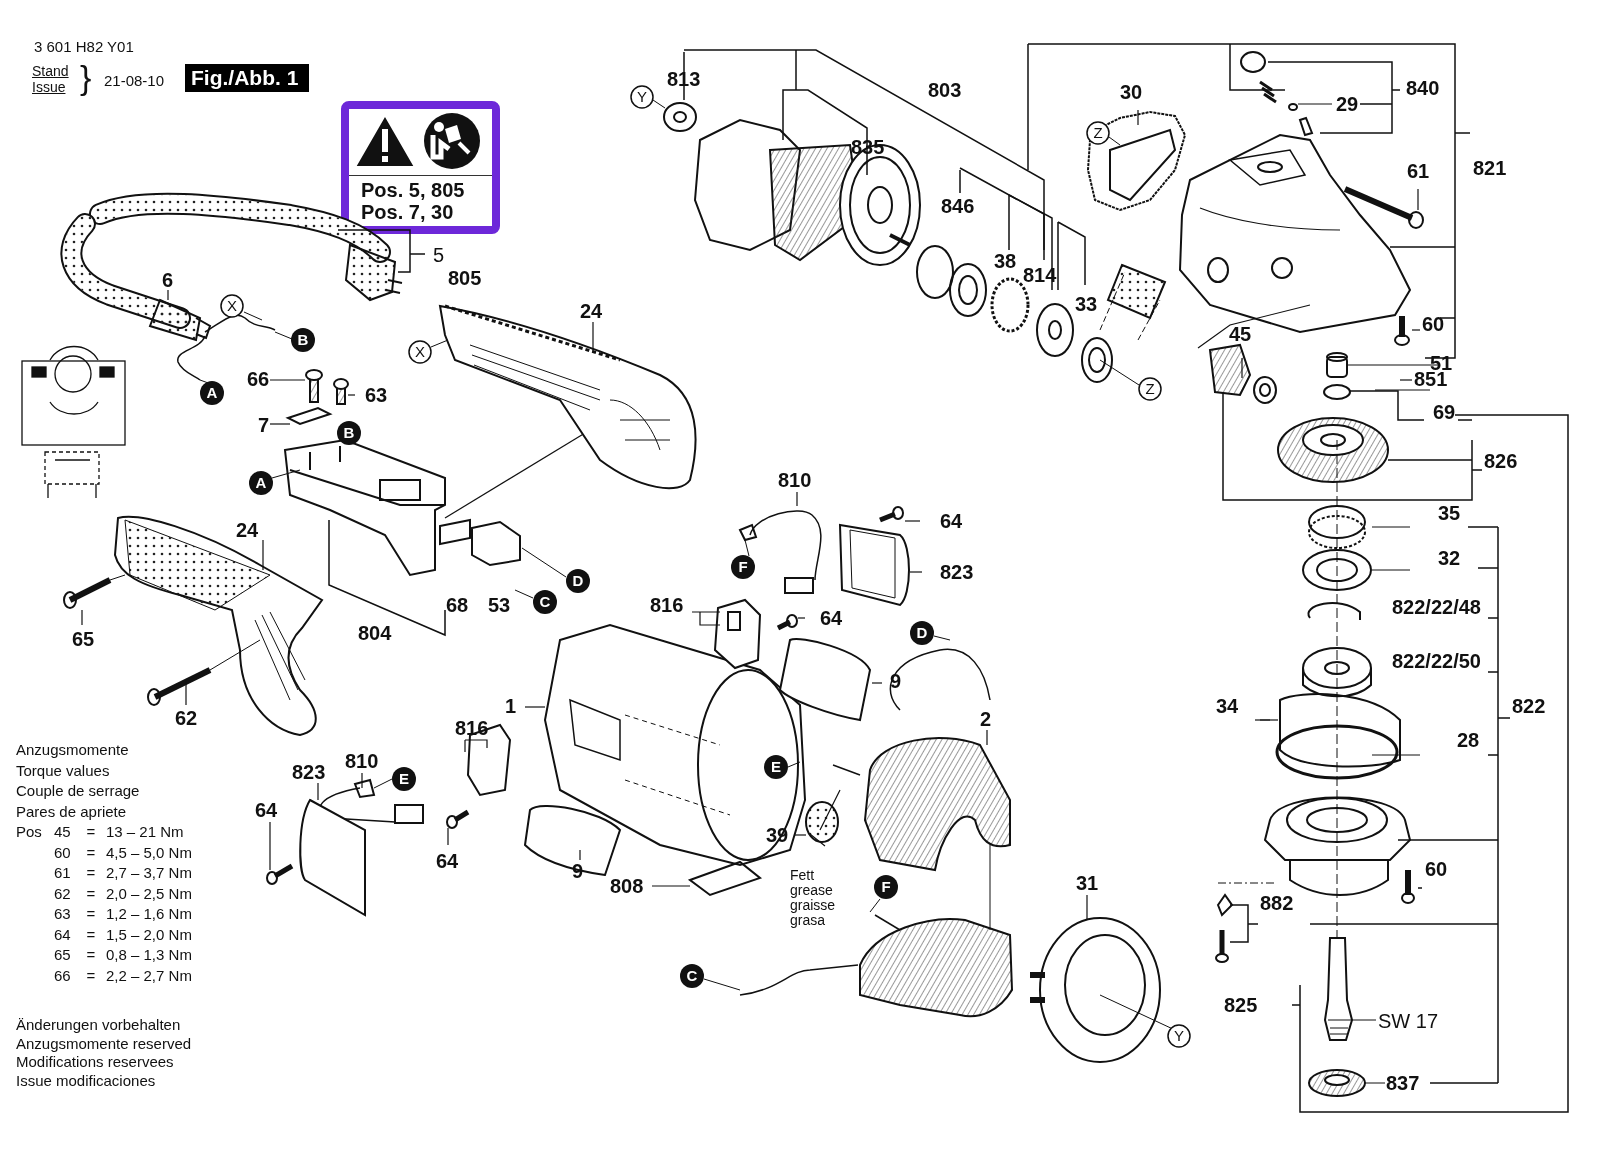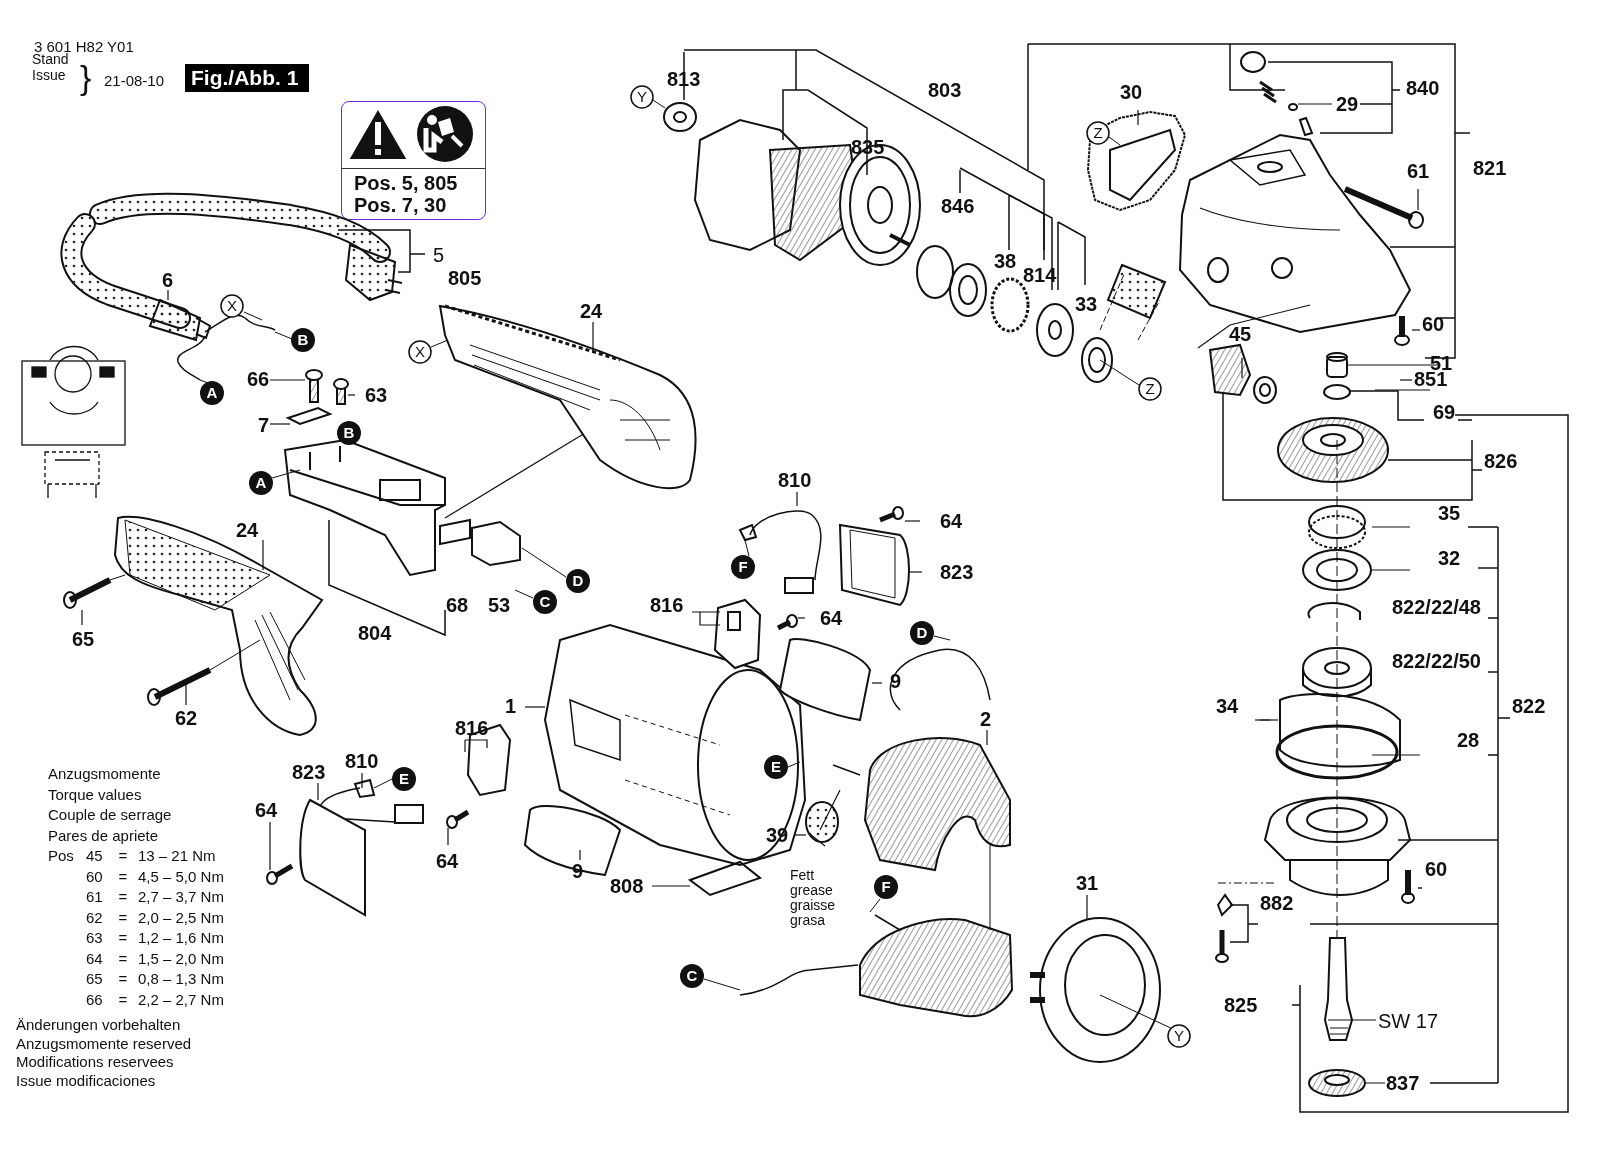--- a/index.html
+++ b/index.html
@@ -1,27 +1,27 @@
 <!DOCTYPE html>
 <html><head>
 <meta charset="utf-8">
 <style>
   html, body { margin:0; padding:0; background:#ffffff; }
   body { width:1600px; height:1154px; position:relative; overflow:hidden; font-family:"Liberation Sans", sans-serif; color:#111; }
   #canvas { position:absolute; left:0; top:0; width:1600px; height:1154px; }
   .hdr { position:absolute; font-family:"Liberation Sans", sans-serif;margin-left:20px; }
   .partno { left:14px; top:38px; font-size:15px; }
-  .stand { left:12px; top:51px; font-size:14px; line-height:16px; }
+  .stand { left:12px; top:63px; font-size:14px; line-height:16px;text-decoration:underline; }
   .brace { left:60px; top:60px; font-size:34px; line-height:34px; font-weight:300; }
   .issue-date { left:84px; top:72px; font-size:15px; }
   .fig { left:165px; top:64px; background:#000; color:#fff; font-weight:bold; font-size:21px; padding:2px 11px 2px 6px; }
-  .warn-box { position:absolute; left:341px; top:101px; width:143px; height:117px; border:1px solid #6d28d9; border-radius:8px; background:#fff; }
+  .warn-box { position:absolute; left:341px; top:101px; width:143px; height:117px; border:8px solid #6d28d9; border-radius:8px; background:#fff; }
   .warn-box .sep { position:absolute; left:0; right:0; top:66px; border-top:1.5px solid #333; }
   .warn-box .pos { position:absolute; left:12px; font-weight:bold; font-size:20px; line-height:22px; }
-  .torque { position:absolute; left:16px; top:764px; font-size:15px; line-height:20.5px;margin-left:32px; }
+  .torque { position:absolute; left:16px; top:740px; font-size:15px; line-height:20.5px; }
   .torque table { border-collapse:collapse; font-size:15px; }
   .torque td { padding:0; height:20.5px; }
   .torque .eq { width:30px; text-align:center; }
   .mods { position:absolute; left:16px; top:1016px; font-size:15px; line-height:18.5px; }
   .lbl { font-family:"Liberation Sans", sans-serif; font-weight:bold; font-size:20px; fill:#111; }
   .lbl-sm { font-family:"Liberation Sans", sans-serif; font-size:14px; fill:#111; }
   .lbl-norm { font-family:"Liberation Sans", sans-serif; font-size:20px; fill:#111; }
 </style>
 </head>
 <body>

